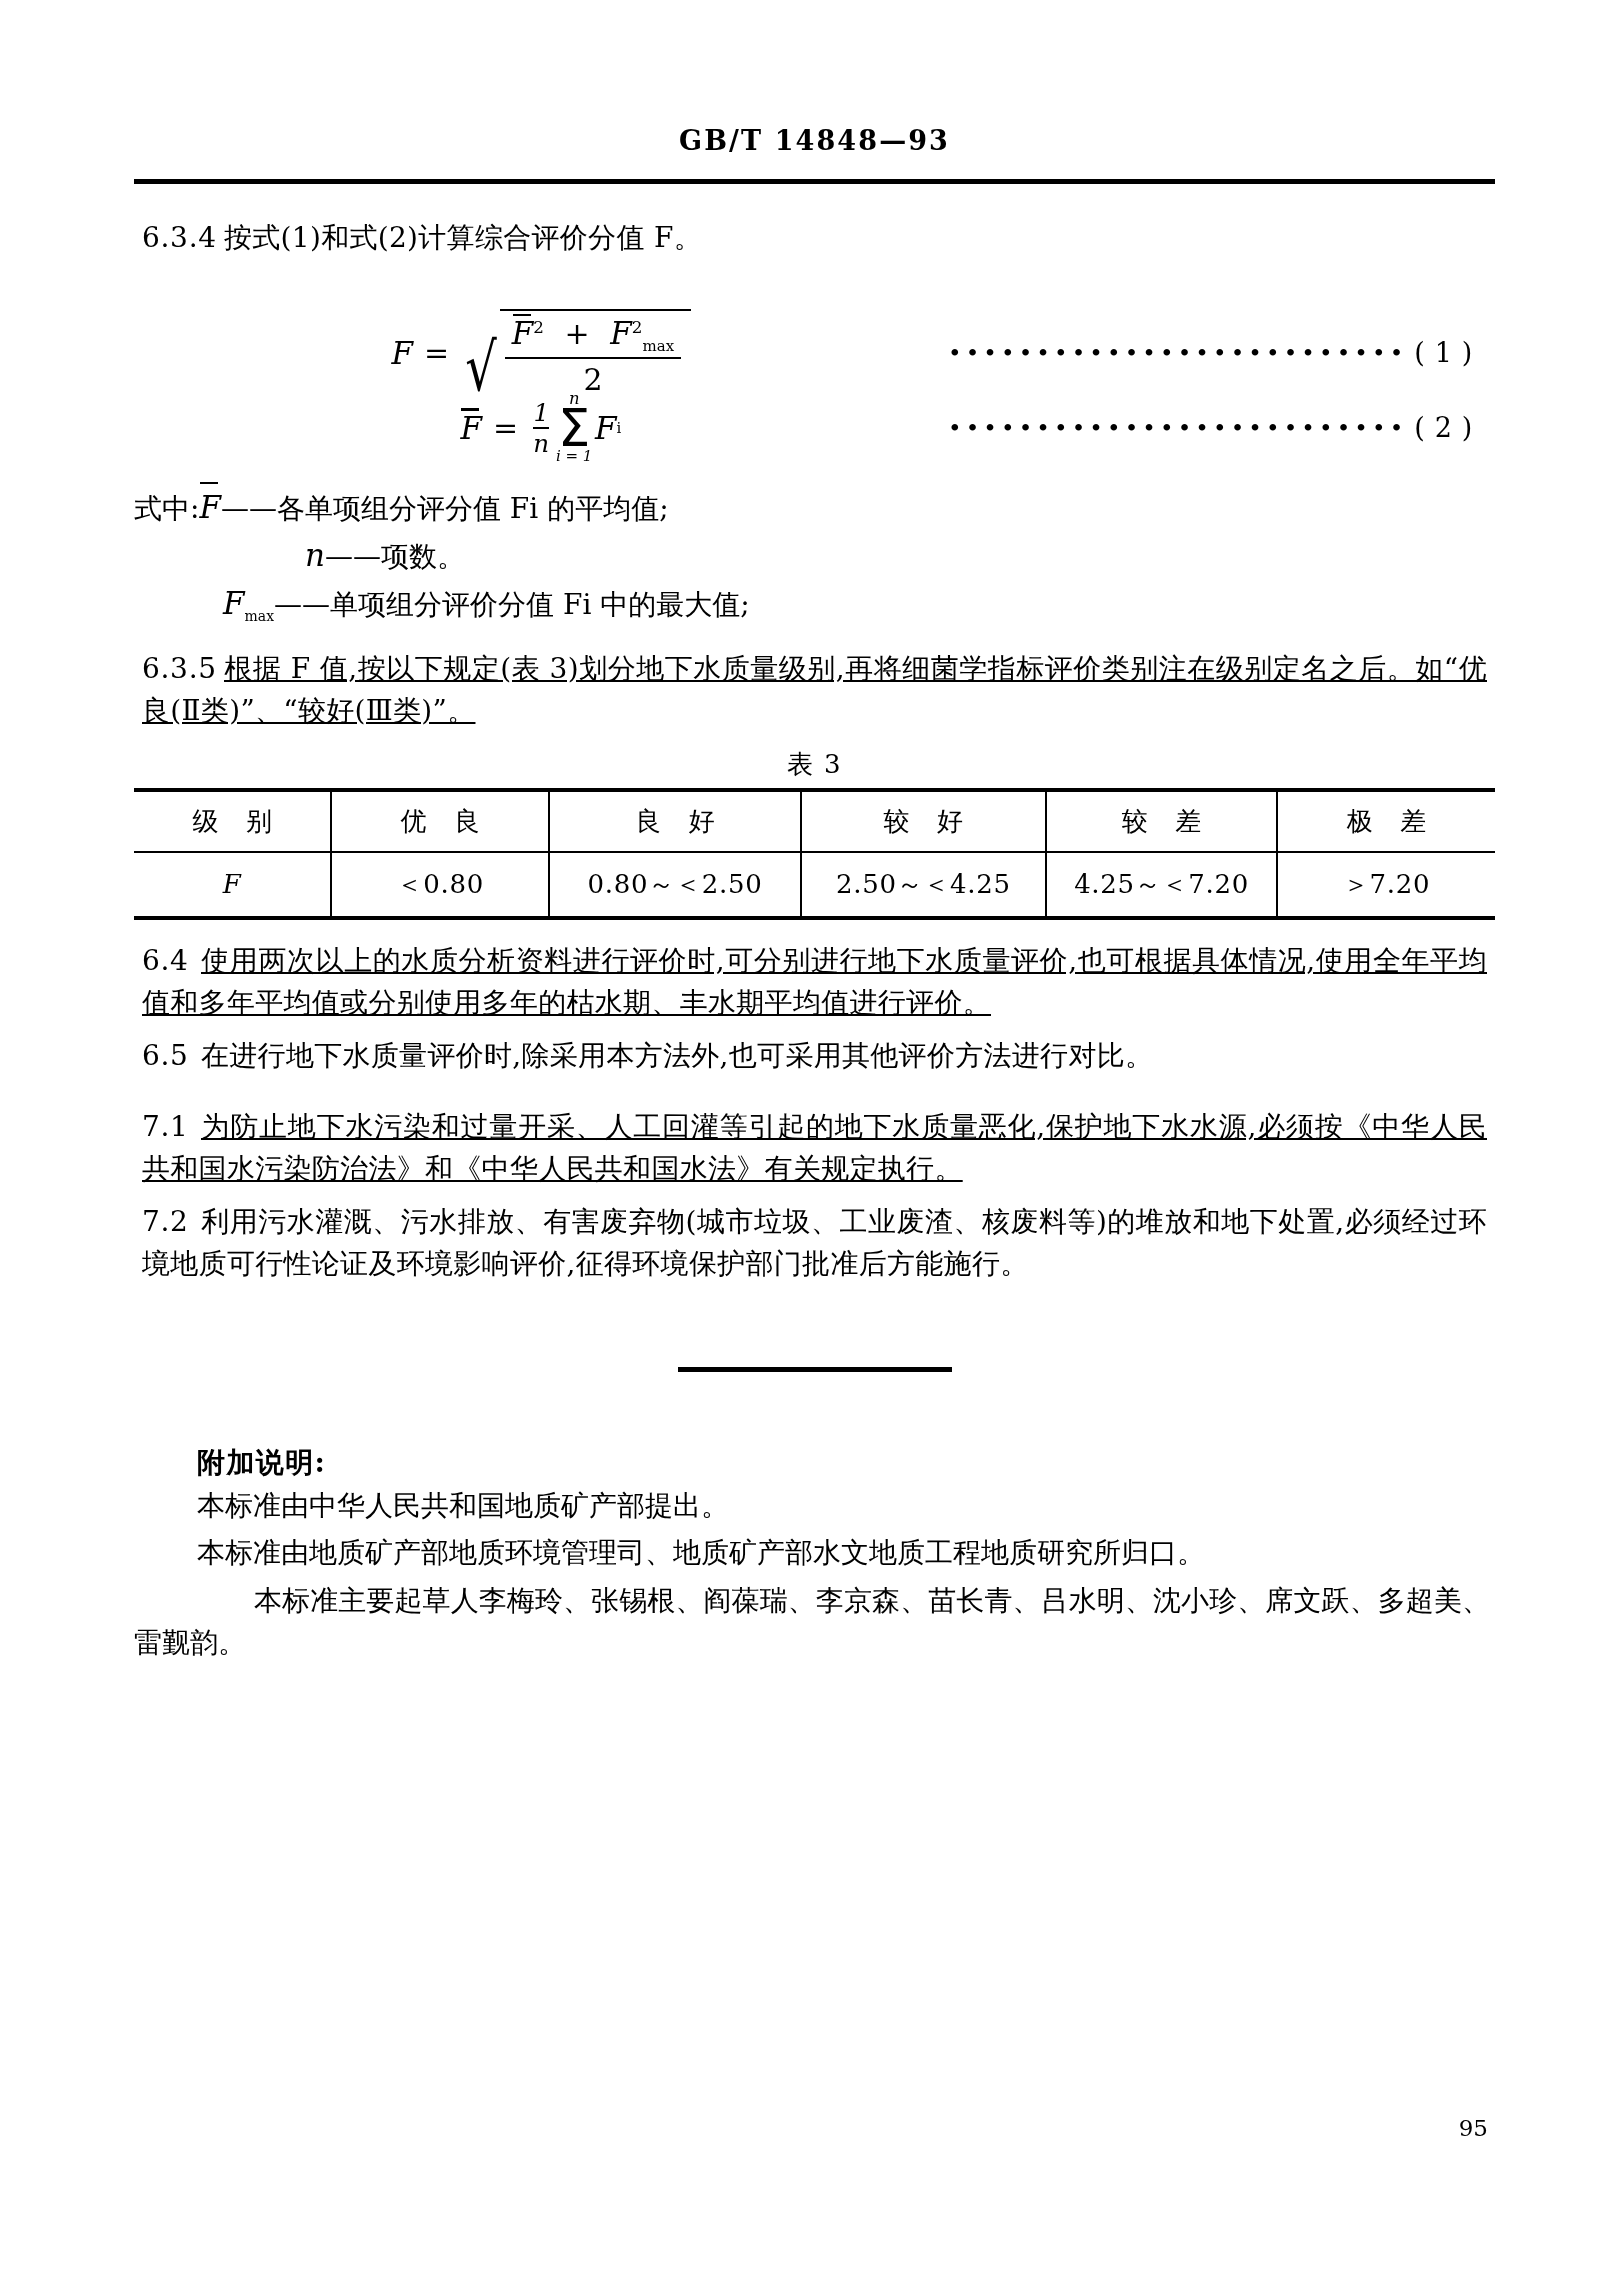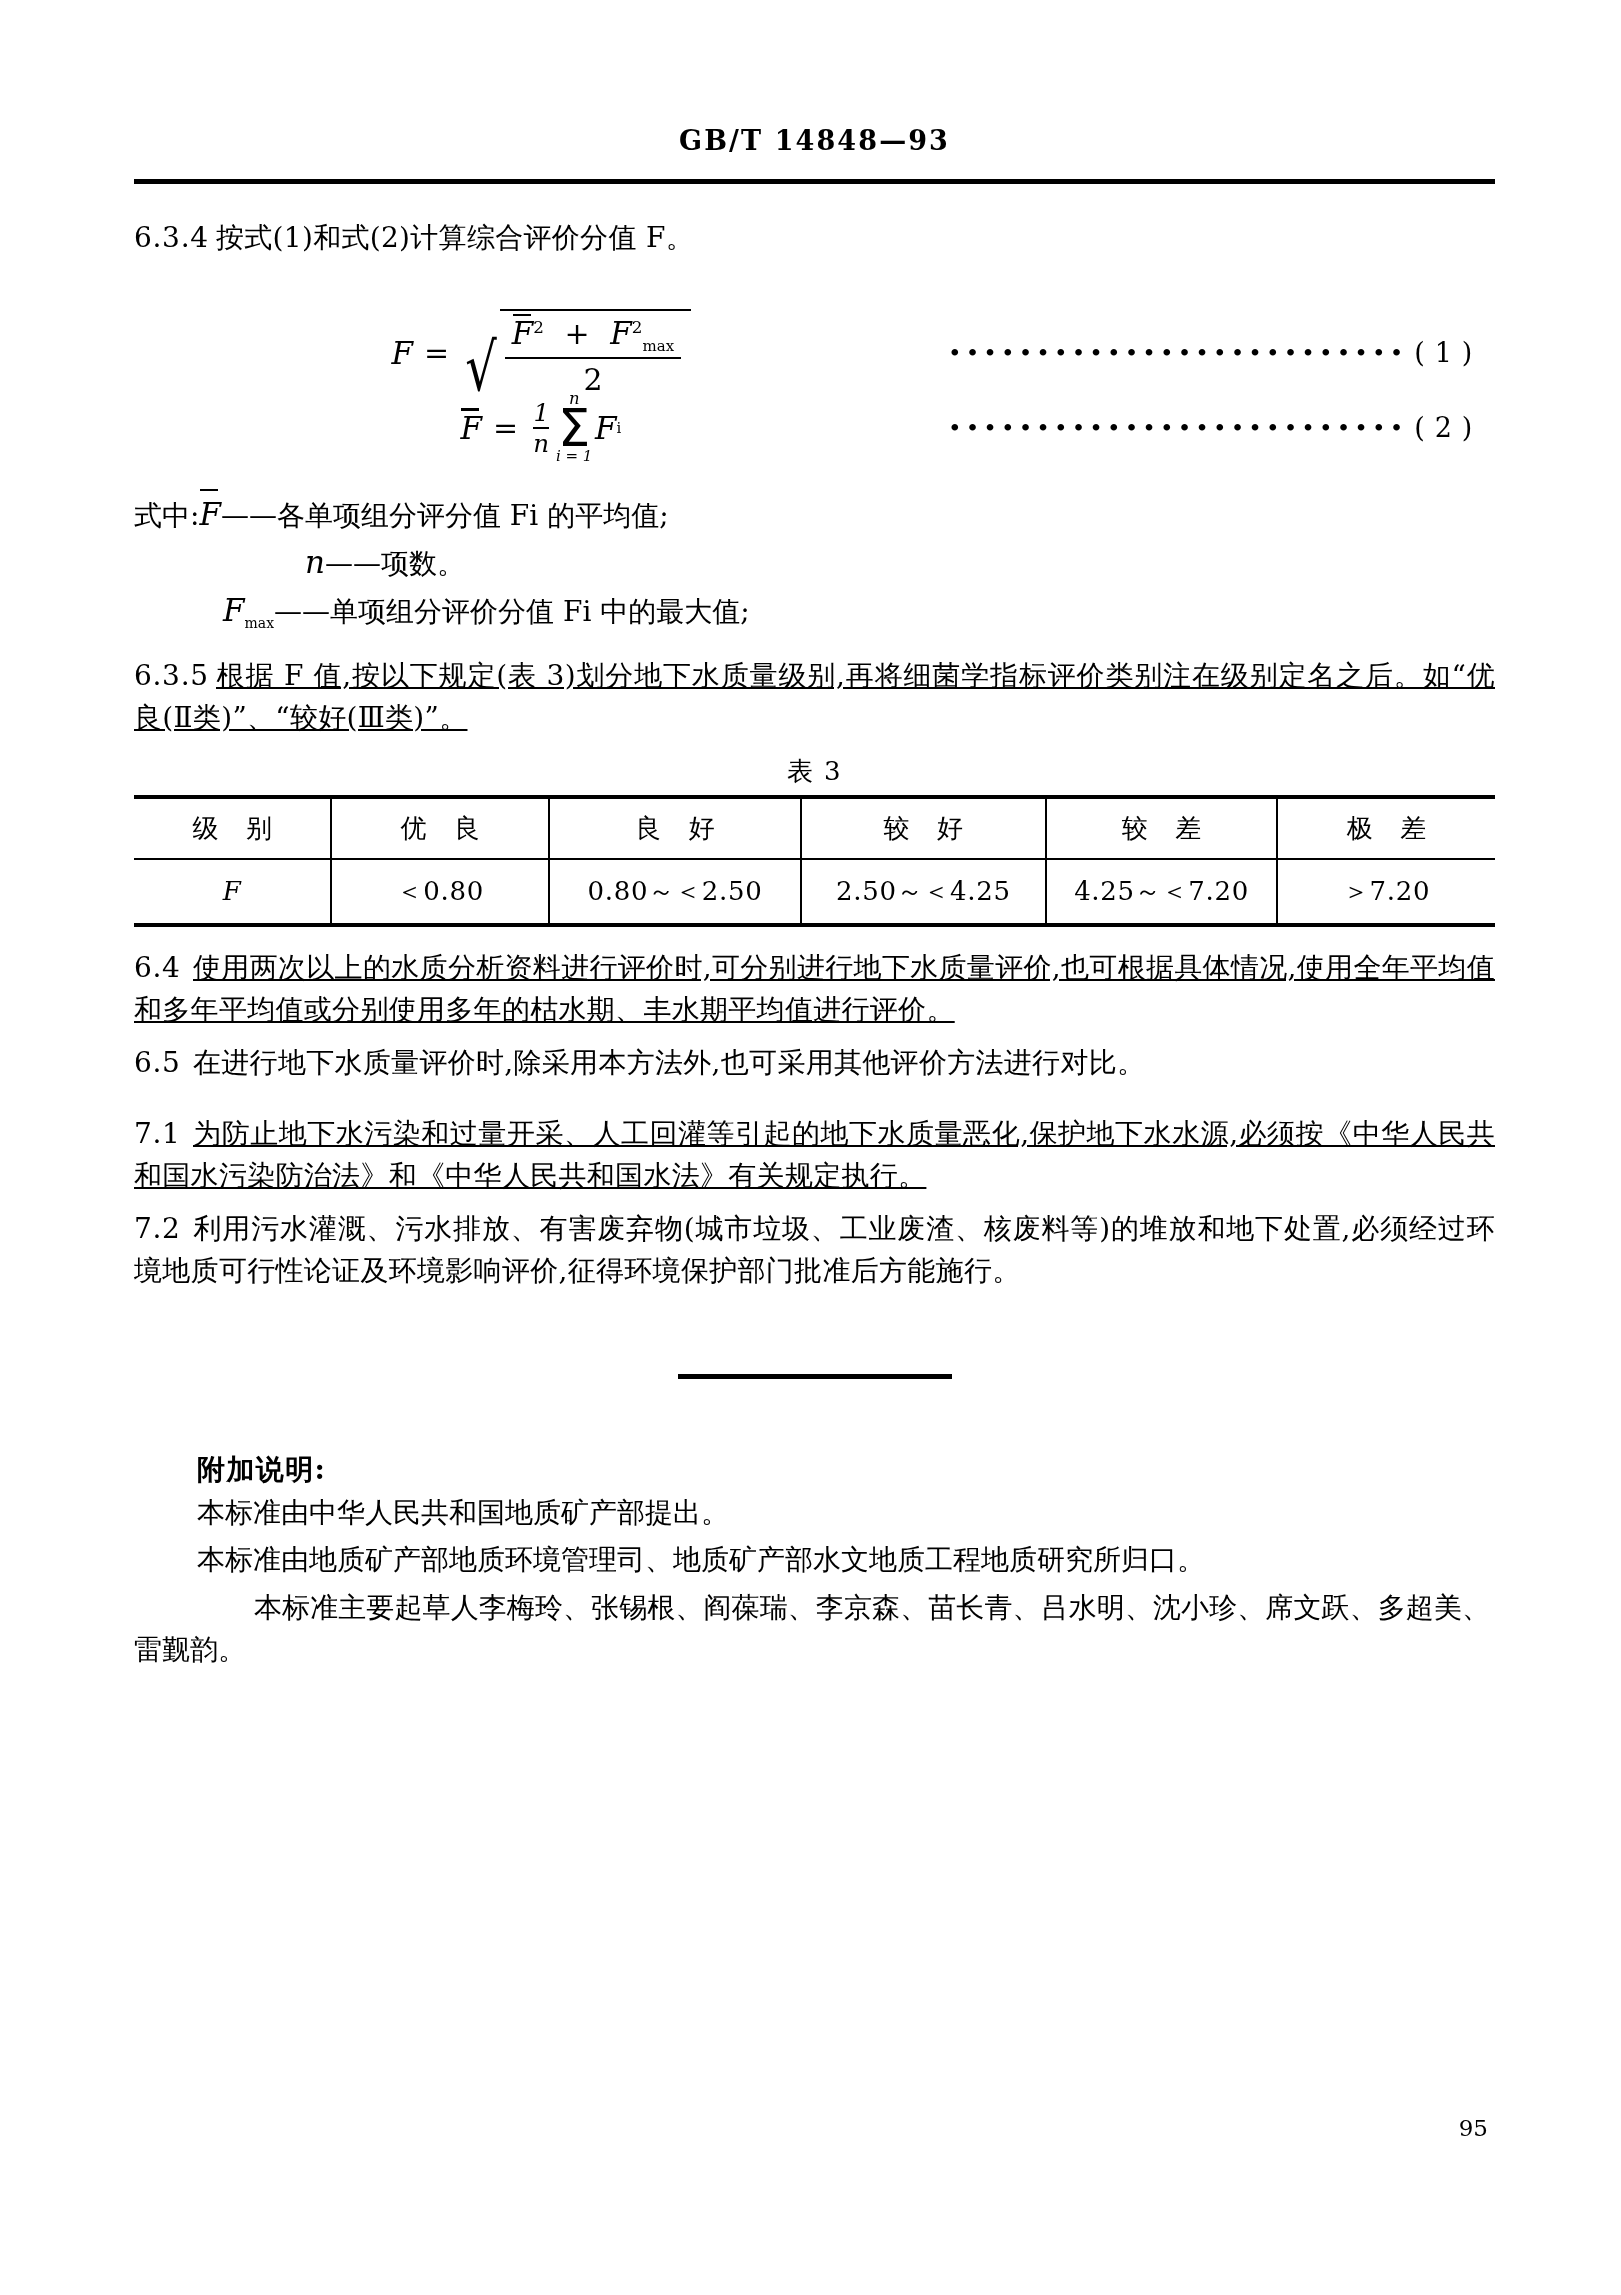--- a/index.html
+++ b/index.html
@@ -48,21 +48,21 @@
     background: #000;
     width: 100%;
     margin-top: 1.4px;
   }
 
   
   .para {
     font-size: 28px;
     line-height: 1.50;
     text-align: justify;
-    margin: 0;
+    margin: 8px;
     letter-spacing: 0.3px;
   }
   .para-gap-sm { margin-top: 11px; }
   .para-gap-md { margin-top: 20.5px; text-decoration: underline; }
   .para-gap-lg { margin-top: 33px; }
 
   .num {
     font-family: "DejaVu Serif", "Liberation Serif", serif;
     letter-spacing: 0.7px;
   }
@@ -179,21 +179,21 @@
     flex-direction: column;
     align-items: center;
     margin: 0 2.7px;
     line-height: 1;
   }
   .sigma-top { font-size: 16.4px; font-style: italic; }
   .sigma-mid { font-size: 51px; line-height: 0.82; font-family: "DejaVu Sans","Liberation Sans",sans-serif; }
   .sigma-bot { font-size: 15px; font-style: italic; }
 
   
-  .where-block { margin-top: 29px; }
+  .where-block { margin-top: 22px; }
   .where-line {
     font-size: 28px;
     line-height: 1.55;
     white-space: nowrap;
   }
   .where-line .lead { display: inline-block; }
 
   
   .table-caption {
     text-align: center;

